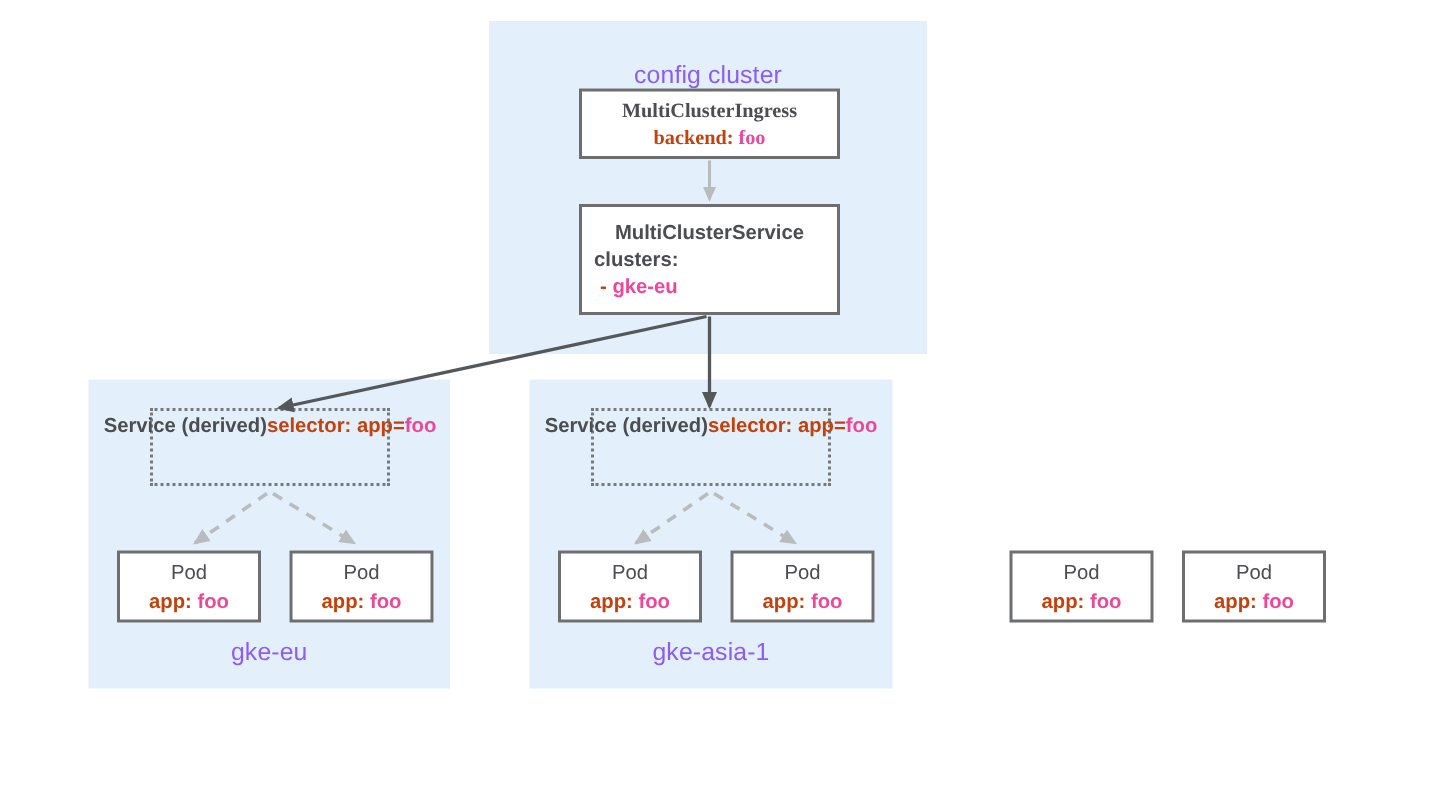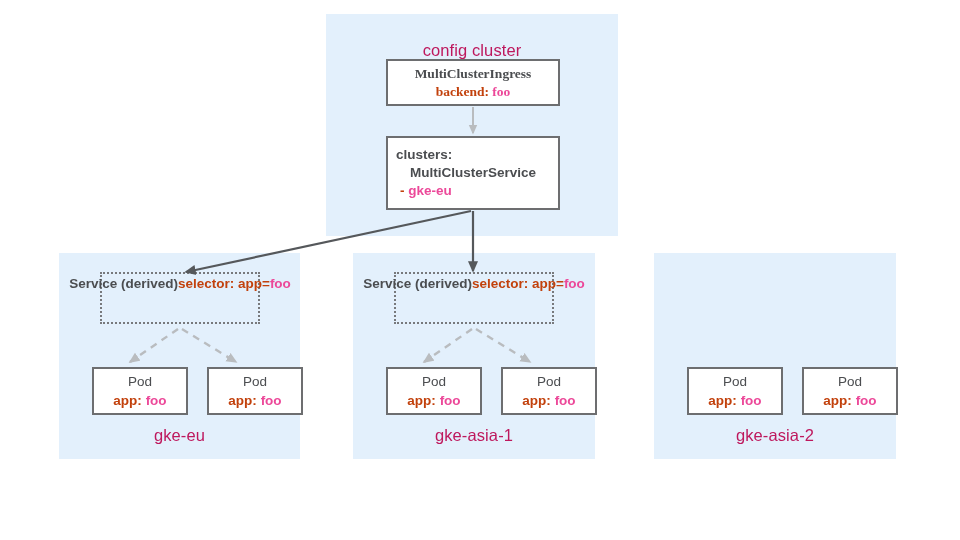--- a/index.html
+++ b/index.html
@@ -24,21 +24,21 @@
   .cluster-panel {
     position: absolute;
     background: #e3f0fc;
     box-sizing: border-box;
   }
   .cluster-title {
     position: absolute;
     left: 0;
     width: 100%;
     text-align: center;
-    color: #be185d;
+    color: #8b5cf6;
     font-size: 16.5px;
     font-weight: 400;
     letter-spacing: 0.1px;
     white-space: nowrap;
   }
   .cluster-title.top { top: 27px; }
   .cluster-title.bottom { bottom: 14px; }
 
   
   .node-box {
@@ -91,21 +91,20 @@
   
   .pod-box {
     position: absolute;
     box-sizing: border-box;
     background: #ffffff;
     border: 2px solid #6d6e70;
     display: flex;
     flex-direction: column;
     justify-content: center;
     color: #4b4d50;
-    margin-left: 14px;
   }
   .pod-box .line {
     font-size: 13.5px;
     line-height: 19px;
     text-align: center;
     white-space: nowrap;
   }
   .pod-box .line.title { font-weight: 400; }
   .pod-box .line.attr  { font-weight: bold; }
 
@@ -130,22 +129,22 @@
 
   <div class="node-box" style="left:386px; top:59px; width:174px; height:47px;font-family:Liberation Serif, serif;">
     <div class="line">MultiClusterIngress</div>
     <div class="line">
       <span class="gray-label">backend:</span>
       <span class="blue">foo</span>
     </div>
   </div>
 
   <div class="node-box" style="left:386px; top:136px; width:174px; height:74px;">
+    <div class="line">MultiClusterService</div>
     <div class="line left">clusters:</div>
-    <div class="line">MultiClusterService</div>
     <div class="line indent">
       <span class="gray-label">-</span>
       <span class="blue">gke-eu</span>
     </div>
   </div>
 
   <div class="cluster-panel" style="left:59px; top:253px; width:241px; height:206px;">
     <div class="cluster-title bottom">gke-eu</div>
   </div>
 
@@ -192,23 +191,20 @@
   </div>
 
   <div class="pod-box" style="left:487px; top:367px; width:96px; height:48px;">
     <div class="line title">Pod</div>
     <div class="line attr">
       <span class="gray-label">app:</span>
       <span class="blue">foo</span>
     </div>
   </div>
 
-  <div class="cluster-panel" style="left:654px; top:253px; width:242px; height:206px;">
-    <div class="cluster-title bottom">gke-asia-2</div>
-  </div>
 
   <div class="pod-box" style="left:673px; top:367px; width:96px; height:48px;">
     <div class="line title">Pod</div>
     <div class="line attr">
       <span class="gray-label">app:</span>
       <span class="blue">foo</span>
     </div>
   </div>
 
   <div class="pod-box" style="left:788px; top:367px; width:96px; height:48px;">

